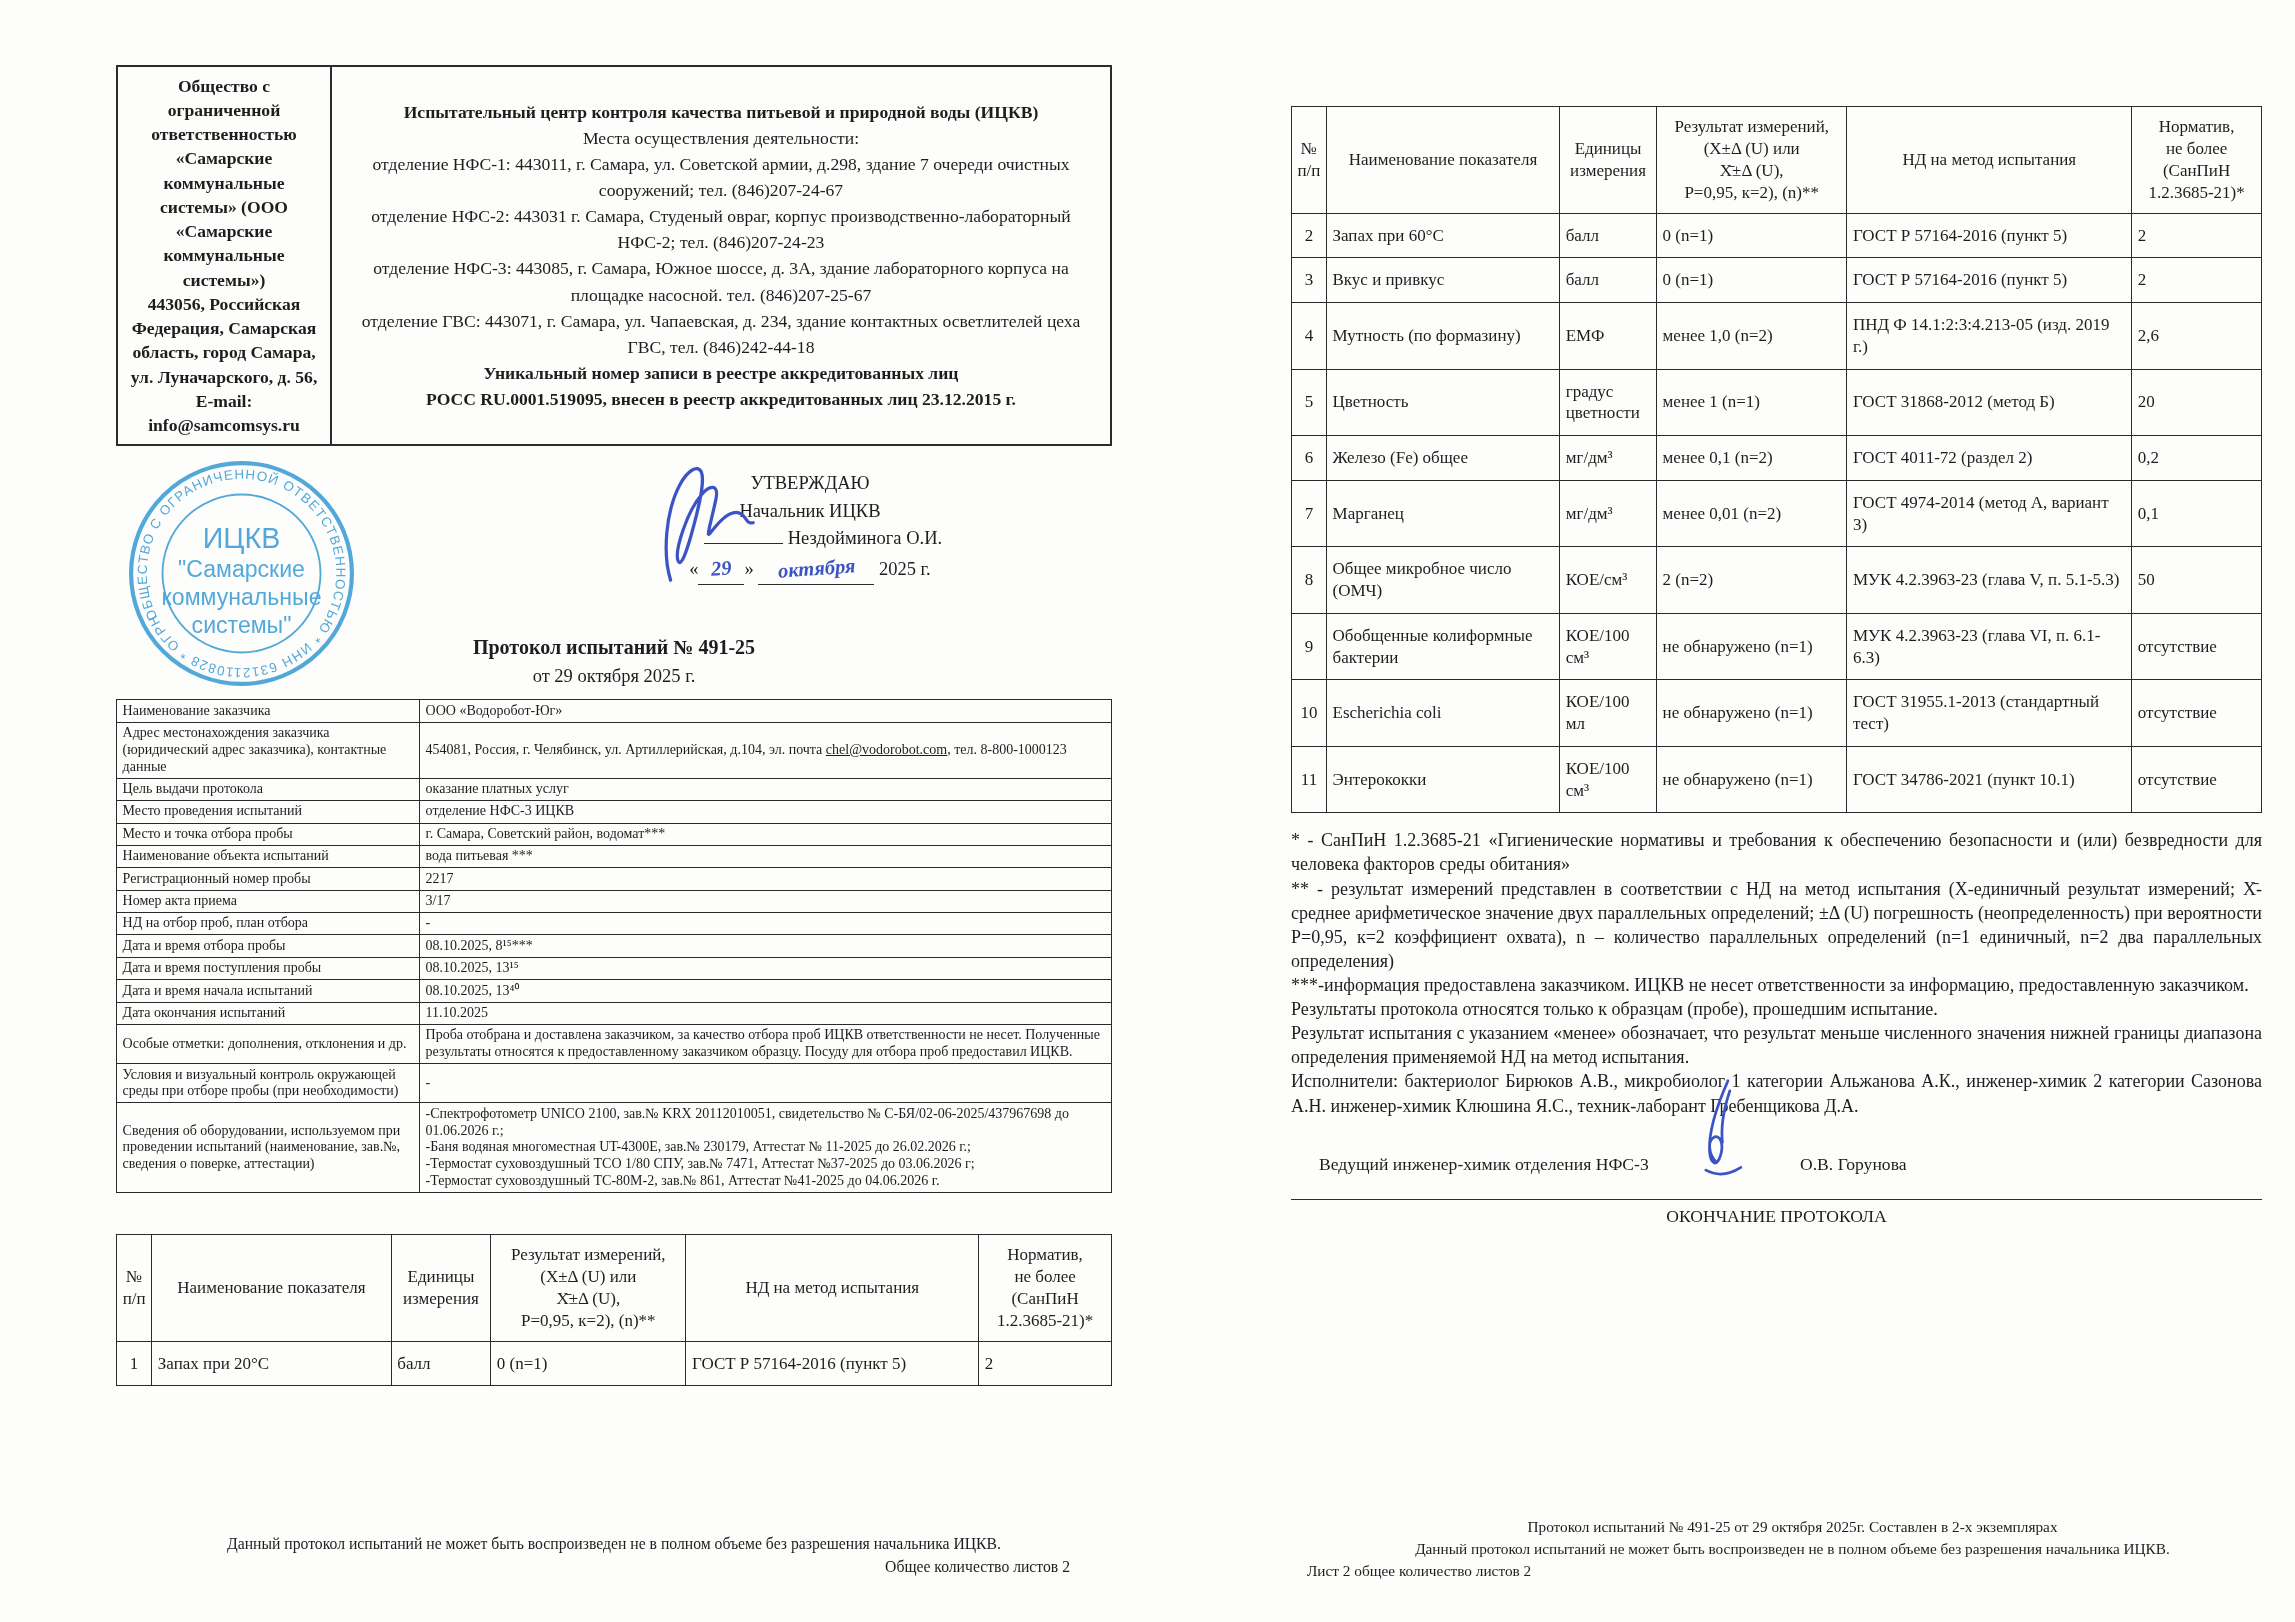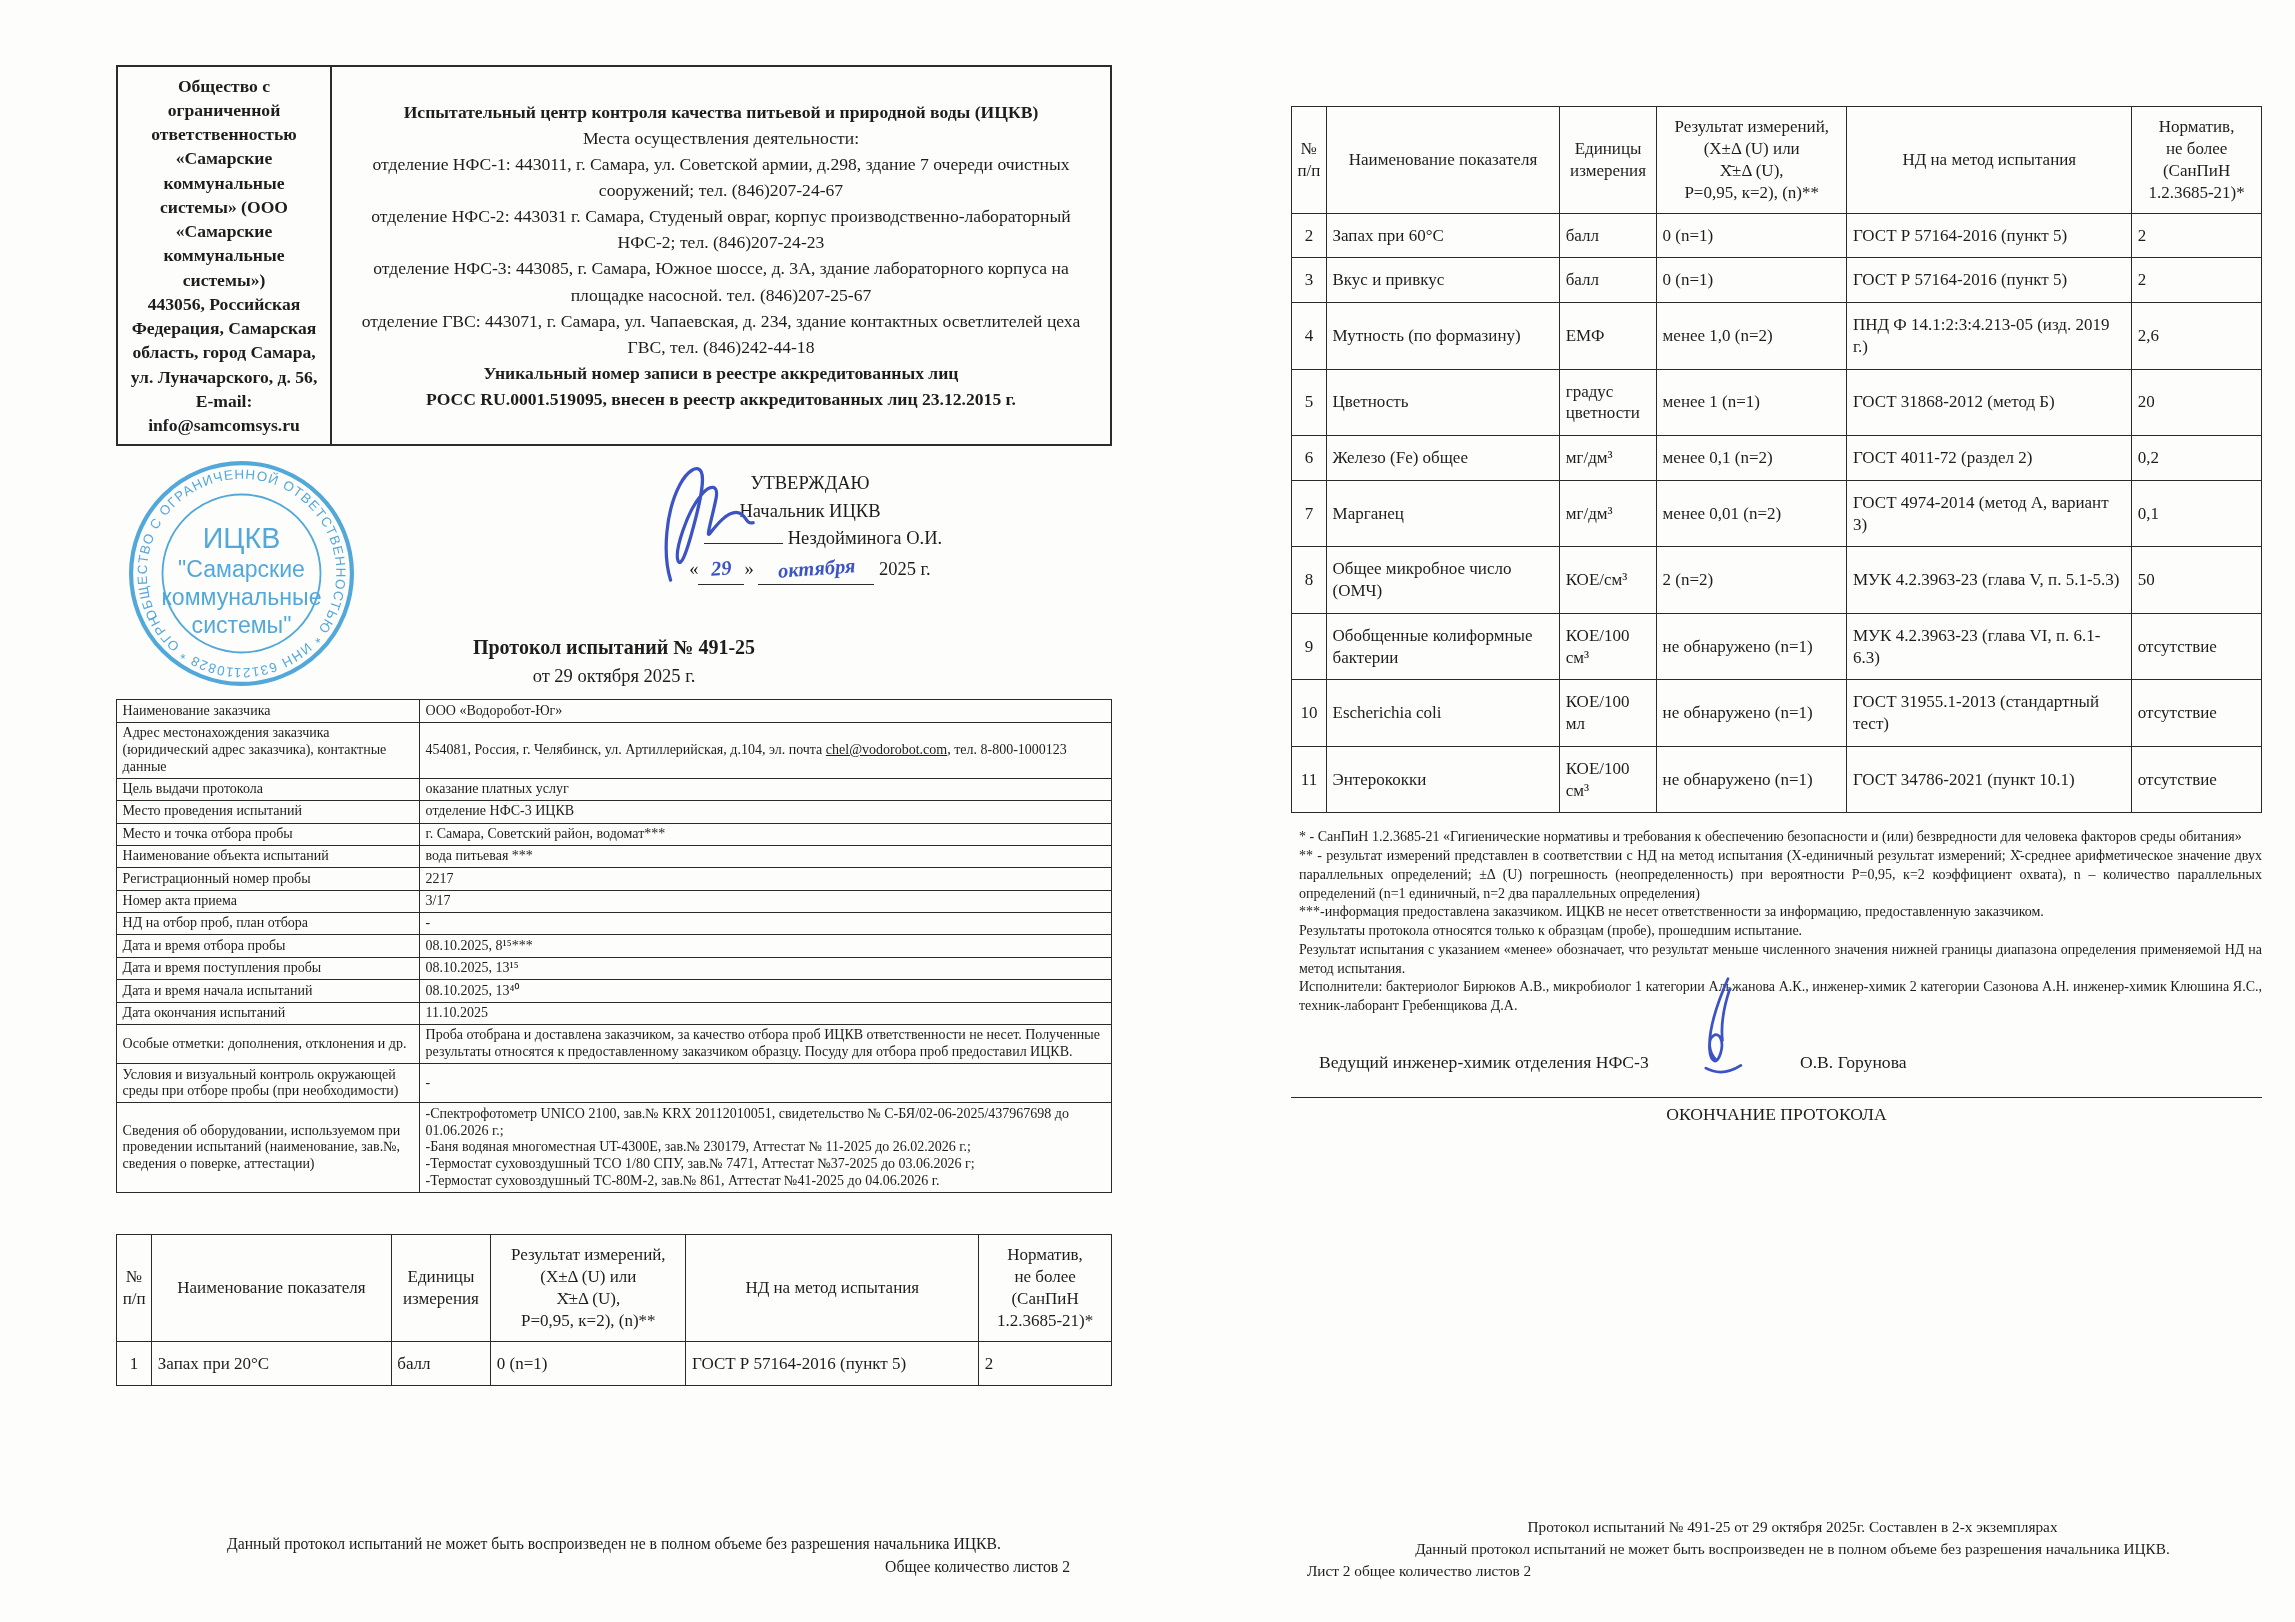--- a/index.html
+++ b/index.html
@@ -46,21 +46,21 @@
   .res th { font-weight:normal; text-align:center; white-space:pre-line; padding:9.3px 3.7px; }
   .res td { text-align:left; padding:11px 5.6px; }
   .res td.n { text-align:center; padding-left:1.9px; padding-right:1.9px; }
   .res1 { margin-top:41px; }
 
   .footer1 { position:absolute; left:0; top:1470px; width:100%; font-size:15.7px; }
   .f-c { text-align:center; }
   .f-r { text-align:right; padding-right:42px; margin-top:4.6px; }
 
   
-  .notes { margin-top:15px; font-size:14px; line-height:1.34; text-align:justify;margin-left:8px; }
+  .notes { margin-top:15px; font-size:18px; line-height:1.34; text-align:justify; }
   .sigrow { position:relative; margin-top:36px; font-size:17.6px; height:28px; }
   .sigrow .role { position:absolute; left:28px; top:0; }
   .sigrow .name { position:absolute; left:509px; top:0; }
   .sig2 { position:absolute; left:389px; top:-79px; }
   .sigrule { border-top:1.9px solid #2c2c2c; margin-top:17.6px; }
   .ending { text-align:center; font-size:17.6px; margin-top:5.6px; }
   .footer2 { position:absolute; left:16px; top:1410px; width:100%; font-size:15.3px; line-height:1.45; }
   .f2-r { text-align:left; padding-right:7.4px; }
 </style>
 </head>

